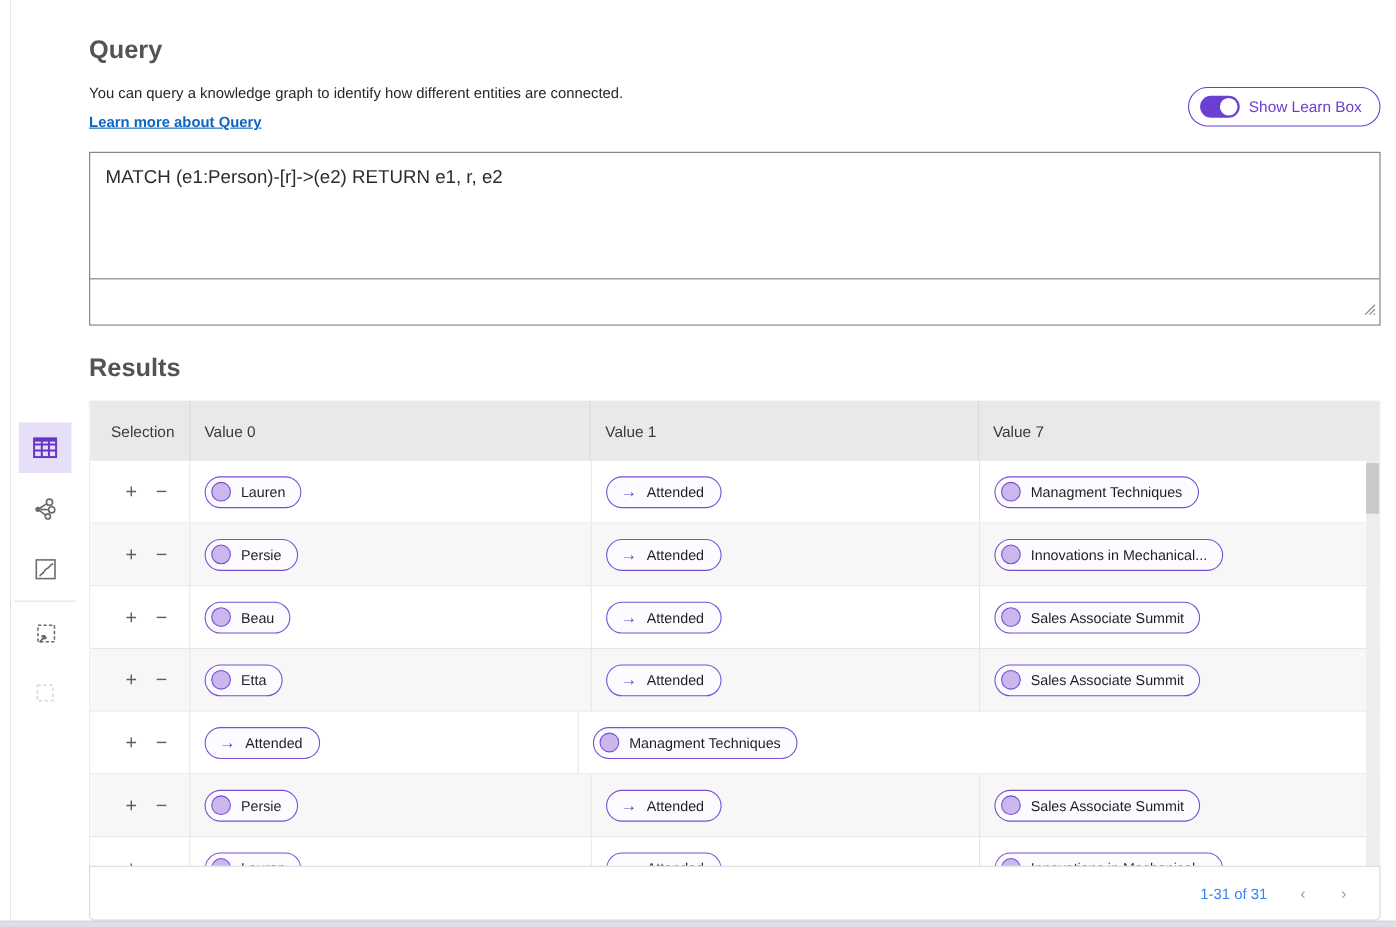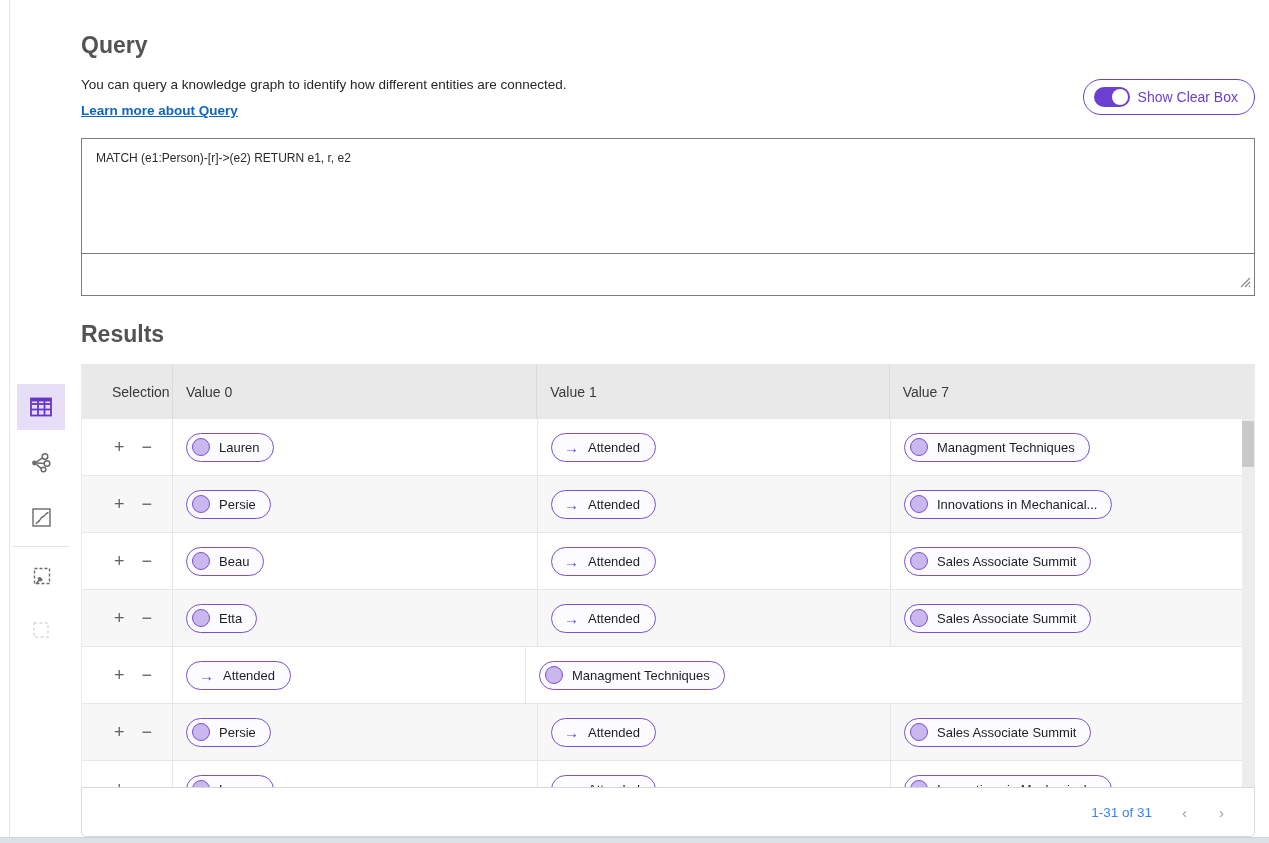--- a/index.html
+++ b/index.html
@@ -25,34 +25,34 @@
   .page-desc { position:absolute; left:0; top:73px; font-size:13.5px; color:#262626; }
   .learn-link { position:absolute; left:0; top:99px; font-size:13.5px; font-weight:bold; color:#0d66c2; text-decoration:underline; cursor:pointer; }
 
   .toggle-pill { position:absolute; right:0; top:75px; height:36px; border:1.5px solid #6b3fd1; border-radius:18px; background:#fff; display:flex; align-items:center; padding:0 16px 0 10px; gap:8px; cursor:pointer; }
   .switch { width:36px; height:20px; border-radius:10px; background:#6b3fd1; position:relative; }
   .switch .knob { position:absolute; right:2px; top:2px; width:16px; height:16px; border-radius:50%; background:#fff; }
   .toggle-label { font-size:14px; color:#6b3fd1; }
 
   
   .query-panel { position:absolute; left:0; top:134px; width:1174px; height:158px; border:1px solid #7d7d7d; background:#fff; }
-  .query-text-area { position:relative; height:115px; border-bottom:1px solid #7d7d7d; padding:12px 14px; font-size:12px; color:#2b2b2b; white-space:pre-wrap; }
+  .query-text-area { position:relative; height:115px; border-bottom:1px solid #7d7d7d; padding:12px 14px; font-size:17px; color:#2b2b2b; white-space:pre-wrap; }
   .resize-grip { position:absolute; right:3px; bottom:3px; }
   .query-actions { height:41px; display:flex; align-items:center; justify-content:flex-end; gap:11px; padding-right:17px; }
   .btn-clear { height:32px; padding:0 13px; background:#fff; border:1px solid #8a6fd8; border-radius:2px; color:#6b3fd1; font-size:14.5px; cursor:pointer; font-family:inherit; }
   .btn-run { height:36px; padding:0 15px; background:#52309e; border:2px solid #52309e; box-shadow:inset 0 0 0 2px #fff; border-radius:2px; color:#fff; font-size:14.5px; cursor:pointer; font-family:inherit; }
 
   
   .results-title { position:absolute; left:0; top:317px; font-size:23px; font-weight:bold; color:#535353; }
 
   .table-wrap { position:absolute; left:0; top:360px; width:1174px; height:423px; overflow:hidden; border-left:1px solid #ececec; border-right:1px solid #ececec; }
   .thead { display:flex; height:55px; background:#e9e9e9; }
   .th { display:flex; align-items:center; font-size:14px; color:#3a3a3a; border-right:1px solid #dadada; padding-left:13px; }
   .th:last-child { border-right:none; }
-  .col-sel { width:91px; padding-left:30px; }
+  .col-sel { width:91px; padding-left:19px; }
   .col-v0 { width:365px; }
   .col-v1 { width:353px; }
   .col-v2 { width:353px; }
   .th.col-v2 { width:365px; }
 
   .tbody { position:relative; width:1174px; }
   .trow { display:flex; height:57px; background:#fff; border-bottom:1px solid #e6e6e6; }
   .trow.alt { background:#f7f7f7; }
   .td { display:flex; align-items:center; border-right:1px solid #e6e6e6; padding-left:13px; }
   .td.col-v2 { border-right:none; }
@@ -140,21 +140,21 @@
 
   <div class="content">
     <div class="page-title">Query</div>
     <div class="page-desc">You can query a knowledge graph to identify how different entities are connected.</div>
     <a class="learn-link">Learn more about Query</a>
 
     <div class="toggle-pill">
       <span class="switch">
           <span class="knob"></span>
         </span>
-      <span class="toggle-label">Show Clear Box</span>
+      <span class="toggle-label">Show Learn Box</span>
     </div>
 
     <div class="query-panel">
       <div class="query-text-area">MATCH (e1:Person)-[r]-&gt;(e2) RETURN e1, r, e2</div>
       <span class="resize-grip">
         <svg width="12" height="12" viewBox="0 0 12 12" stroke="#8a8a8a" stroke-width="1.2">
             <line x1="2" y1="11" x2="11" y2="2"></line>
             <line x1="6" y1="11" x2="11" y2="6"></line>
             <line x1="10" y1="11" x2="11" y2="10"></line>
           </svg>

